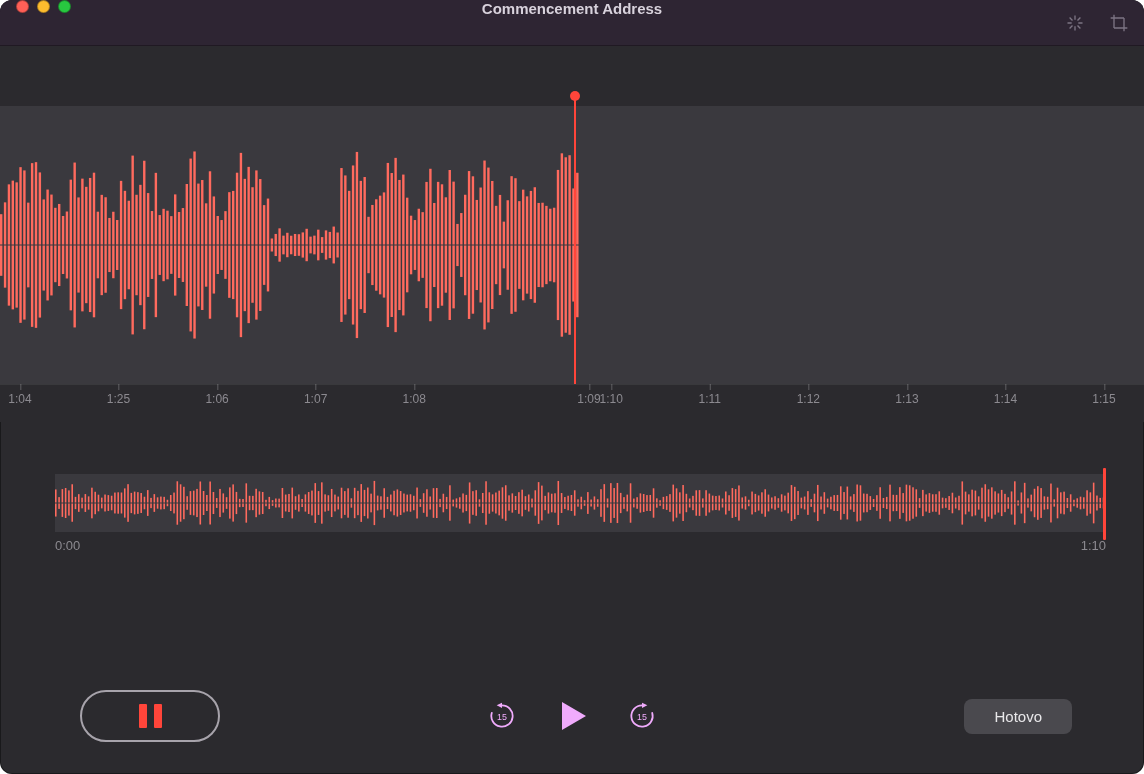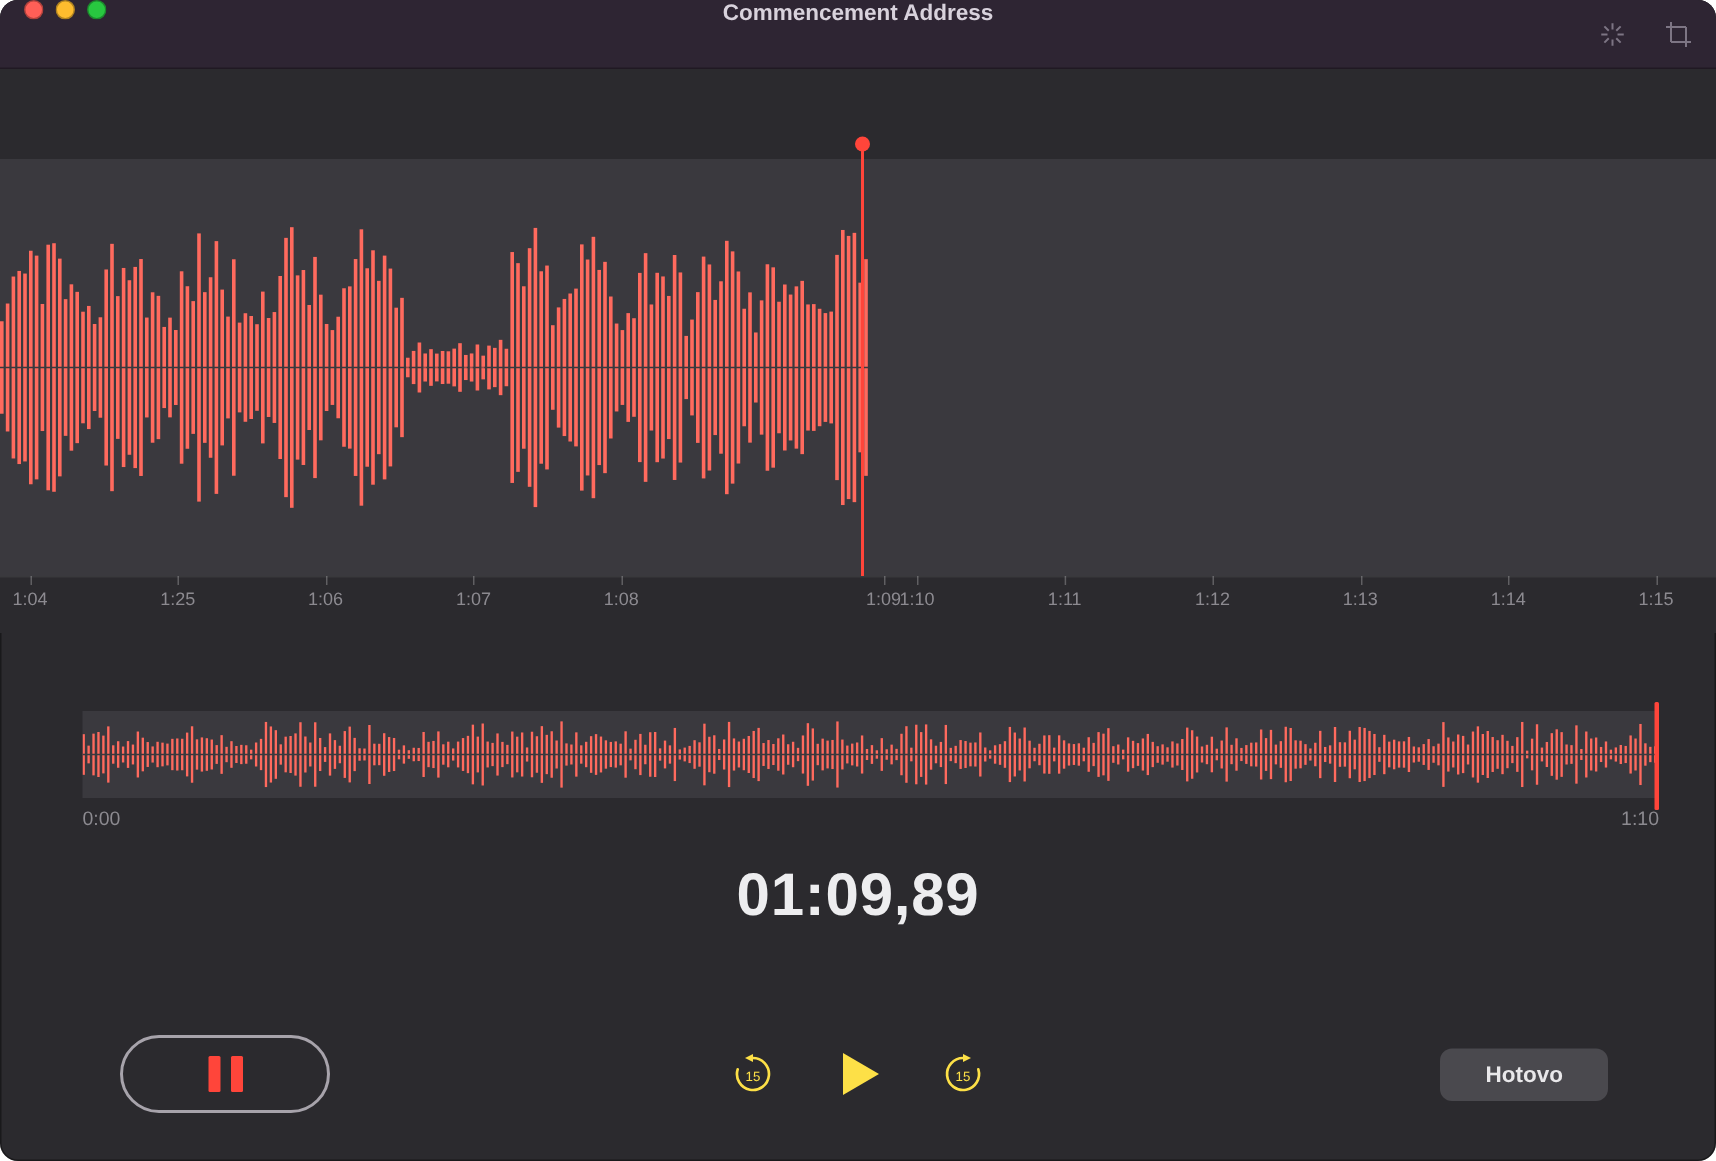--- a/index.html
+++ b/index.html
@@ -206,33 +206,33 @@
   }
   .center-controls {
     position: absolute;
     left: 50%;
     transform: translateX(-50%);
     display: flex;
     align-items: center;
     gap: 34px;
   }
   .ctrl {
-    color: #fde047;
+    color: #f0abfc;
     cursor: pointer;
     display: flex; align-items: center; justify-content: center;
   }
   .done-btn {
     position: absolute;
     right: 72px;
     padding: 9px 30px;
     border-radius: 8px;
     background: #4a494e;
     color: #e9e8ea;
     font-size: 15px;
-    font-weight: 700;
+    font-weight: 400;
     cursor: pointer;
   }
 </style>
 </head>
 <body>
 
 <div class="window">
 
   <div class="titlebar">
     <div class="traffic-lights">
@@ -776,21 +776,20 @@
         <line x1="0" y1="29" x2="1068" y2="29" stroke="#3a393e" stroke-width="1"></line>
       </svg>
       <div class="overview-playhead"></div>
     </div>
     <div class="overview-labels">
       <span>0:00</span>
       <span>1:10</span>
     </div>
   </div>
 
-  <div class="timer">01:09,89</div>
 
   <div class="controls">
     <div class="record-btn">
       <div class="pause-bars">
           <span></span>
           <span></span>
         </div>
     </div>
     <div class="center-controls">
       <div class="ctrl">

